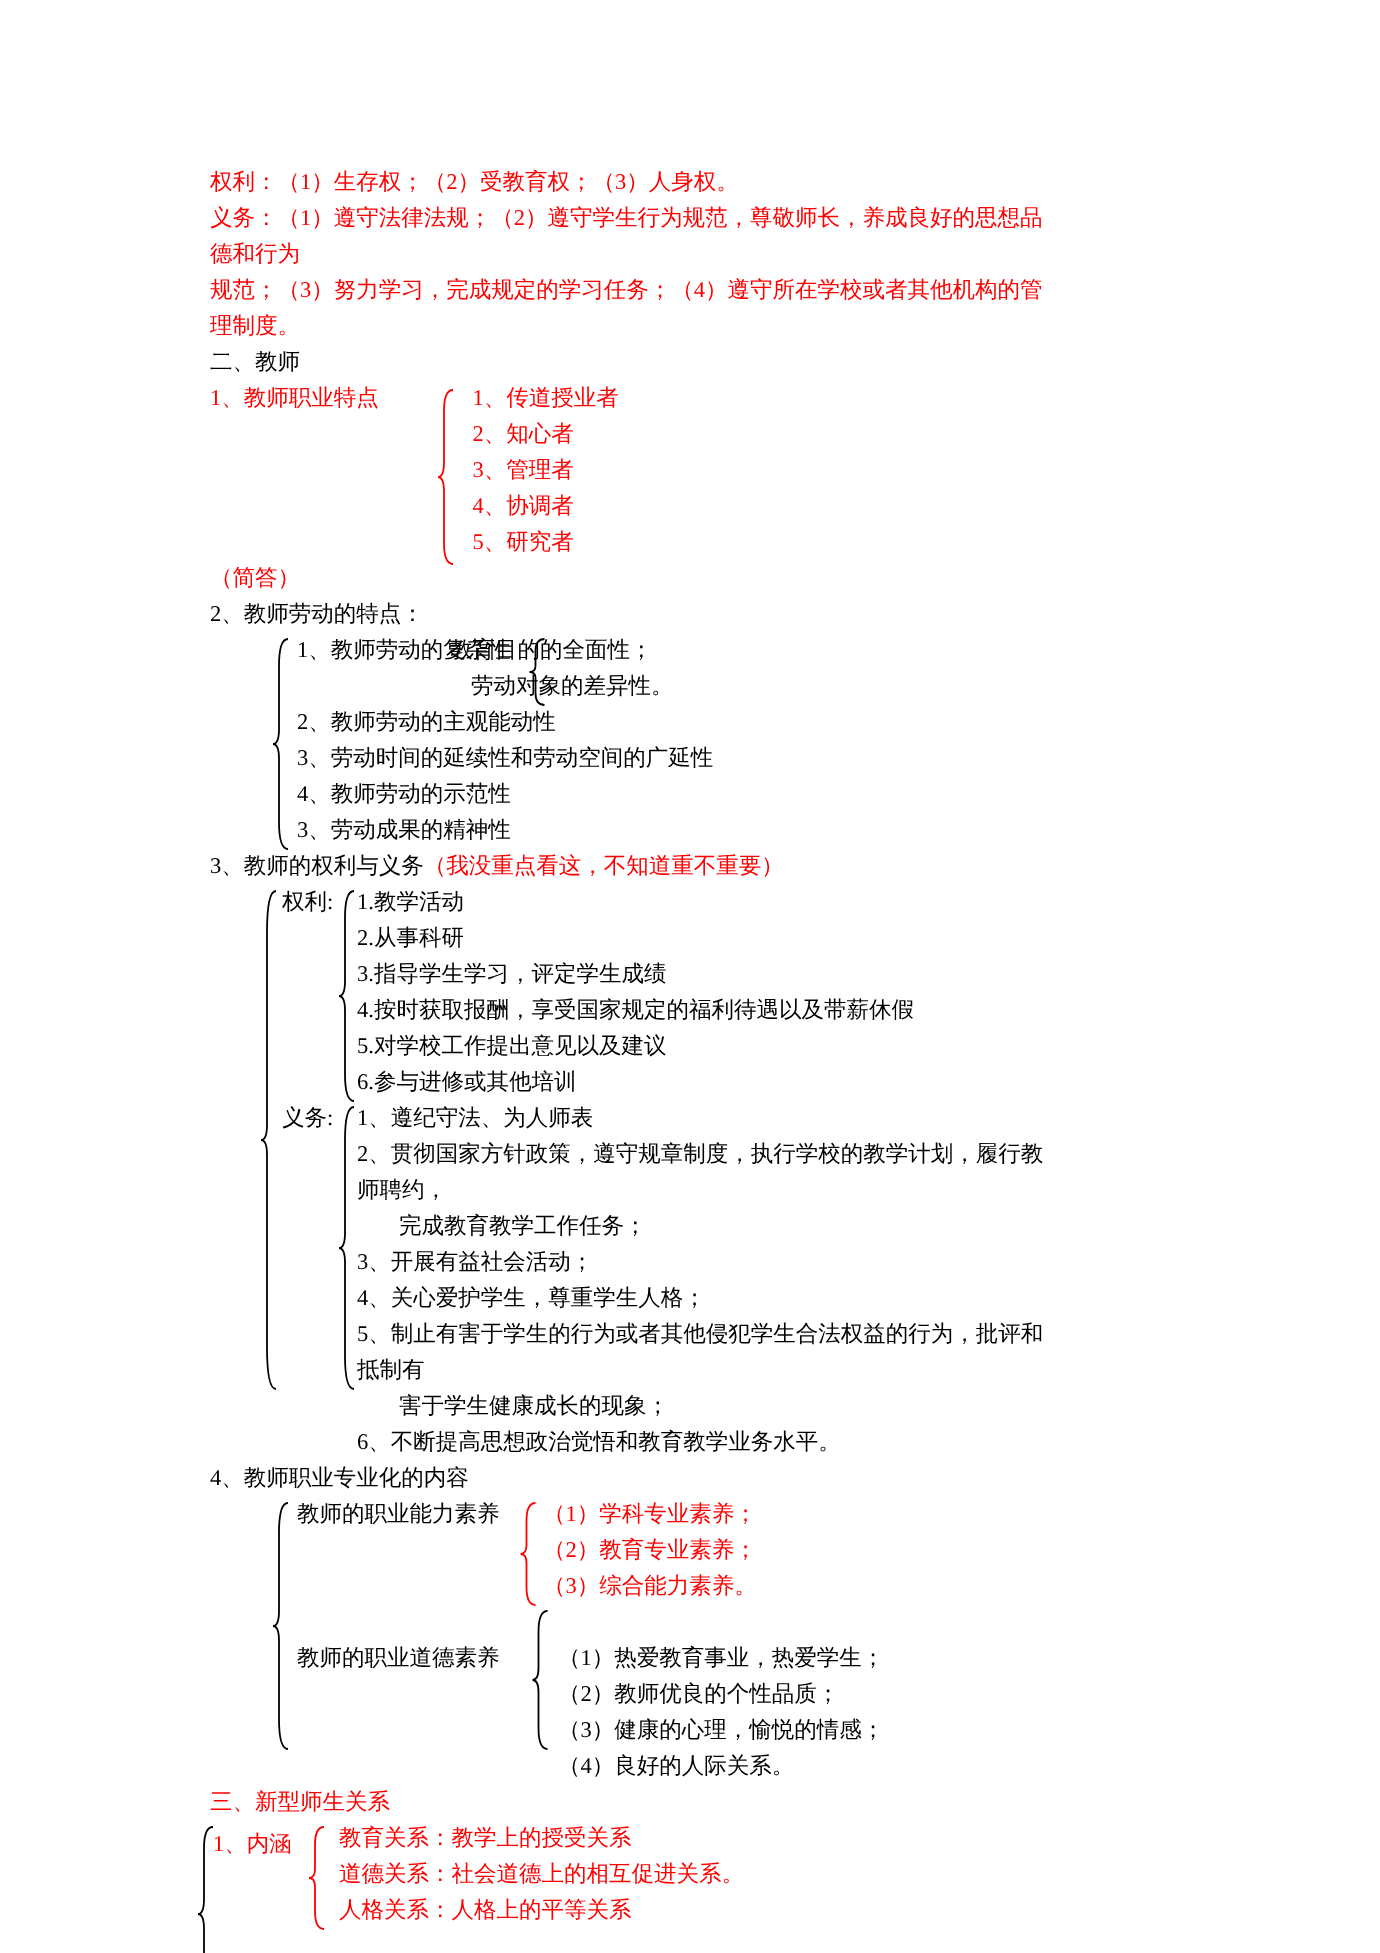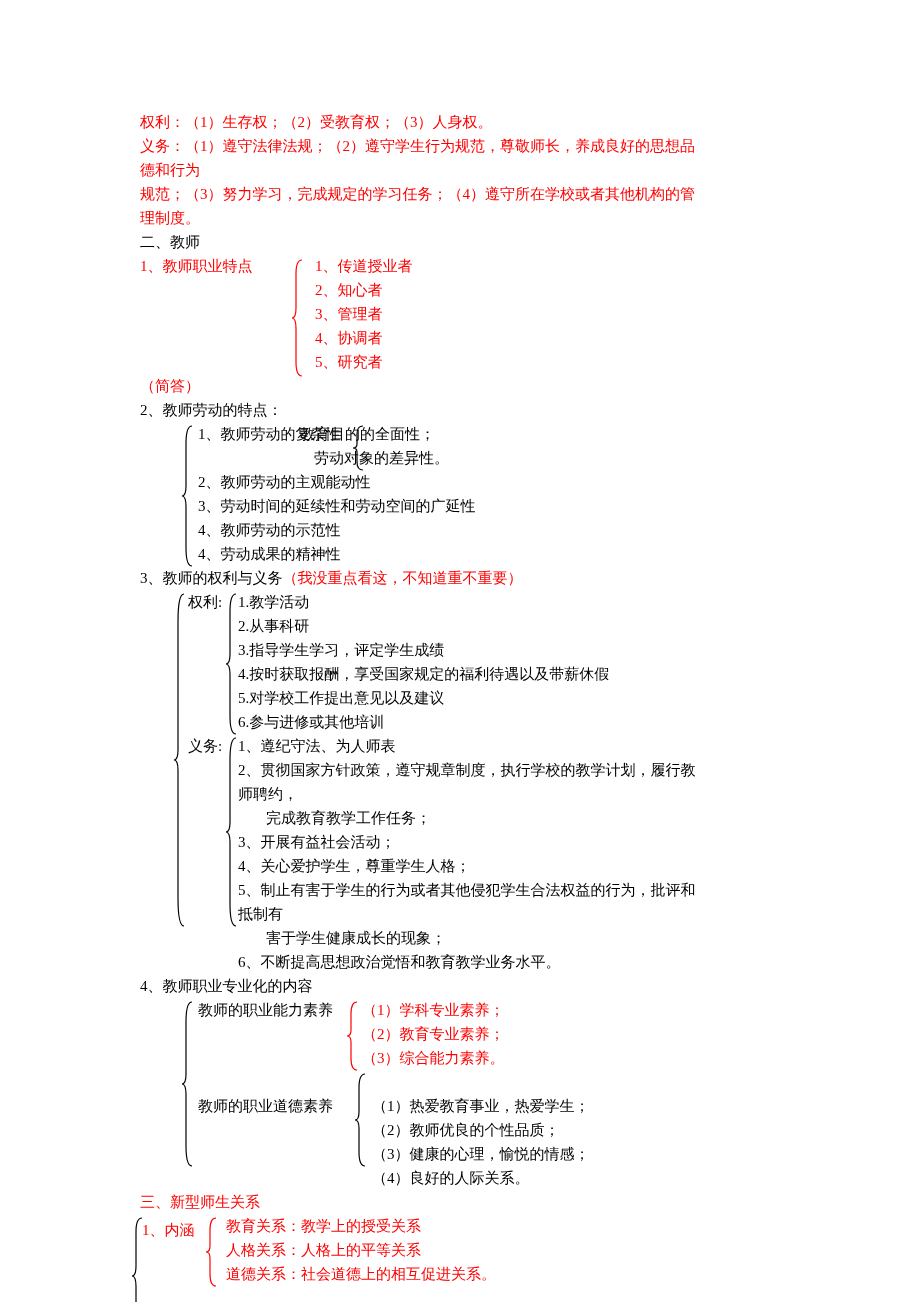--- a/index.html
+++ b/index.html
@@ -78,21 +78,21 @@
     <div class="indent-4" style="position:relative;">
       <span>1、教师劳动的复杂性</span>
       <span style="position:absolute; left:160px; top:0;">教育目的的全面性；</span>
     </div>
     <div class="indent-4" style="position:relative;">
       <span style="position:absolute; left:174px; top:0;">劳动对象的差异性。</span>&nbsp;
     </div>
     <div class="indent-4">2、教师劳动的主观能动性</div>
     <div class="indent-4">3、劳动时间的延续性和劳动空间的广延性</div>
     <div class="indent-4">4、教师劳动的示范性</div>
-    <div class="indent-4">4、劳动成果的精神性</div>
+    <div class="indent-4">3、劳动成果的精神性</div>
   </div>
 
   <div class="row">
     <span>3、教师的权利与义务</span><span class="red">（我没重点看这，不知道重不重要）</span>
   </div>
 
   <div class="row" style="position:relative;">
 
     <div class="brace" style="left:32px; top:2px;">
       <svg width="16" height="336" viewBox="0 0 16 336">
@@ -181,17 +181,17 @@
 
     <div class="brace" predicate="" style="left:64px; top:2px;">
       <svg width="16" height="72" viewBox="0 0 16 72">
         <path d="M12 2 Q6 2 6 14 L6 30 Q6 36 2 36 Q6 36 6 42 L6 58 Q6 70 12 70" fill="none" stroke="#ff0000" stroke-width="1.2"></path>
       </svg>
     </div>
     <div style="position:relative;">
       <span class="red" style="position:absolute; left:2px; top:4px;">1、内涵</span>
       <div class="red indent-8">教育关系：教学上的授受关系</div>
     </div>
+    <div class="red indent-8">道德关系：社会道德上的相互促进关系。</div>
     <div class="red indent-8">人格关系：人格上的平等关系</div>
-    <div class="red indent-8">道德关系：社会道德上的相互促进关系。</div>
   </div>
 
 </div>
 
 </body></html>

